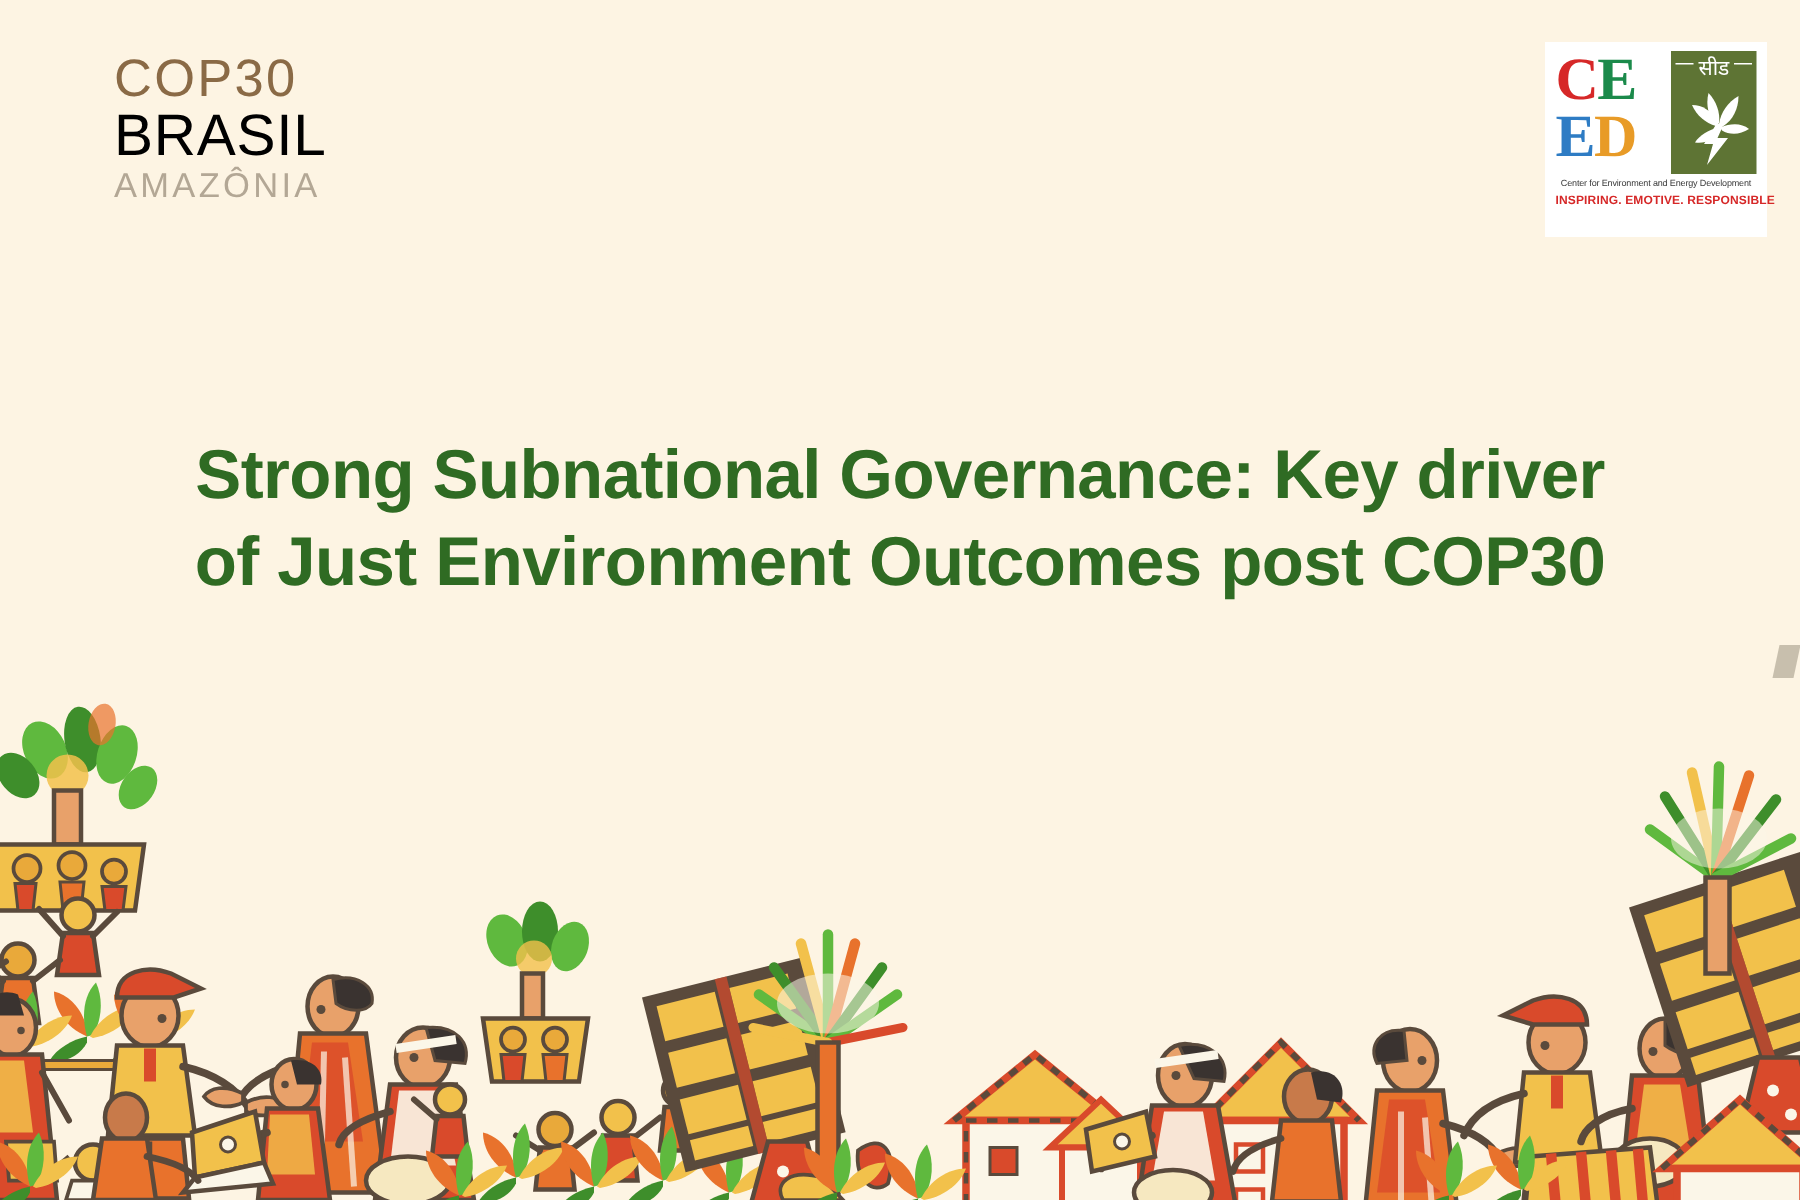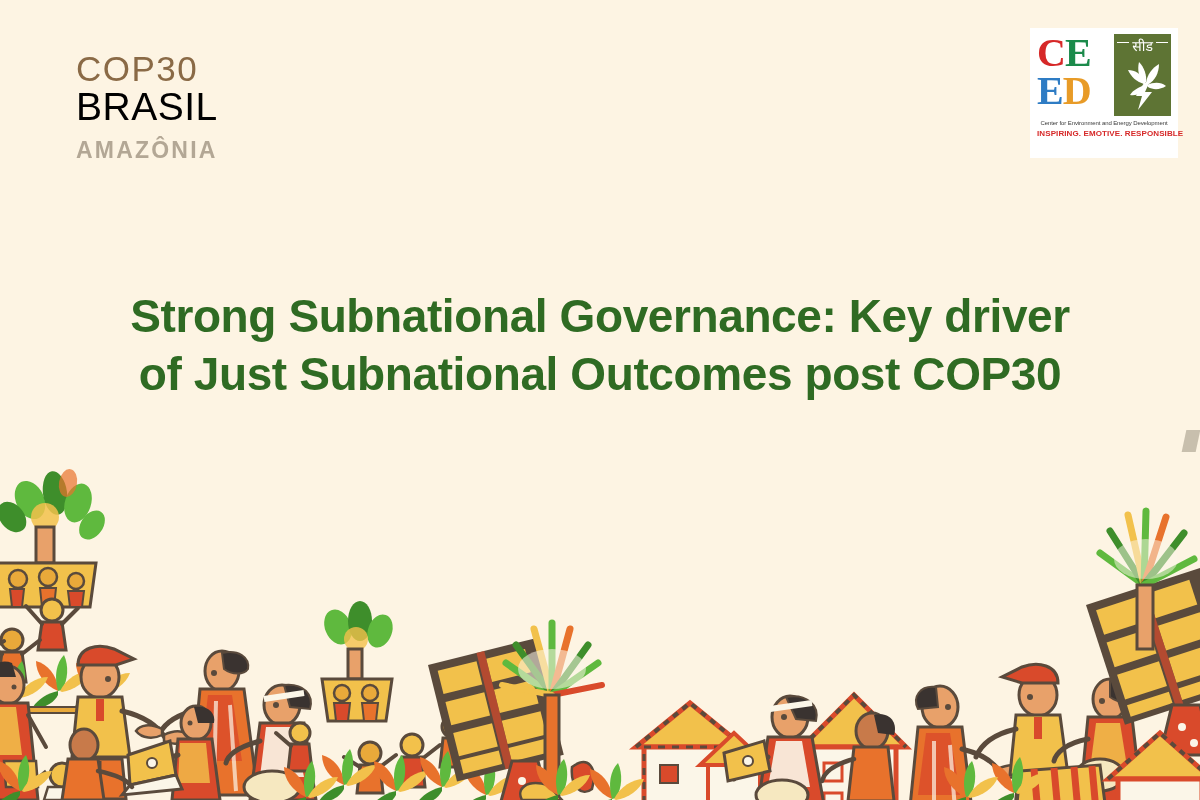--- a/index.html
+++ b/index.html
@@ -11,21 +11,21 @@
   #slide {
     position: relative;
     width: 1200px; height: 800px;
     background: #FDF4E3;
     overflow: hidden;
   }
 
   
   #cop30-logo {
     position: absolute;
-    left: 76px; top: 52px;
+    left: 76px; top: 36px;
     width: 150px;
     user-select: none;
   }
   #cop30-line1 {
     font-family: "Liberation Sans", sans-serif;
     font-size: 35px;
     font-weight: 400;
     letter-spacing: 1.5px;
     color: #8A6A46;
     line-height: 0.98;
@@ -37,25 +37,25 @@
     font-weight: 400;
     letter-spacing: 0.5px;
     color: #000000;
     line-height: 0.95;
     margin-top: 2px;
     white-space: nowrap;
   }
   #cop30-line3 {
     font-family: "Liberation Sans", sans-serif;
     font-size: 23px;
-    font-weight: 700;
+    font-weight: 400;
     letter-spacing: 2.2px;
     color: #B3A795;
     line-height: 1;
-    margin-top: 14px;
+    margin-top: 3px;
     white-space: nowrap;
   }
 
   
   #ceed-logo {
     position: absolute;
     right: 22px; top: 28px;
     width: 148px; height: 130px;
     background: #FFFFFF;
     padding: 6px 7px 4px 7px;
@@ -174,21 +174,21 @@
           </g>
         </svg>
       </div>
     </div>
     <div id="ceed-sub">Center for Environment and Energy Development</div>
     <div id="ceed-tag">INSPIRING. EMOTIVE. RESPONSIBLE</div>
   </div>
 
   <h1 id="title">
     <span>Strong Subnational Governance: Key driver</span><br>
-    <span>of Just Subnational Outcomes post COP30</span>
+    <span>of Just Environment Outcomes post COP30</span>
   </h1>
 
   <svg id="illustration" viewBox="0 0 1200 345">
     <defs>
       <g id="leafspray">
         <path d="M0 0 C-14 -6 -22 -18 -22 -30 C-10 -27 -2 -16 0 -4 Z" fill="#E8722C"></path>
         <path d="M0 0 C-4 -14 -2 -28 6 -36 C11 -25 10 -11 4 -1 Z" fill="#5FB93E"></path>
         <path d="M2 0 C8 -12 20 -20 32 -20 C28 -9 16 -1 4 1 Z" fill="#F2C14B"></path>
         <path d="M0 0 C-10 2 -20 8 -25 16 C-14 18 -4 12 0 4 Z" fill="#3E8E2B"></path>
       </g>

